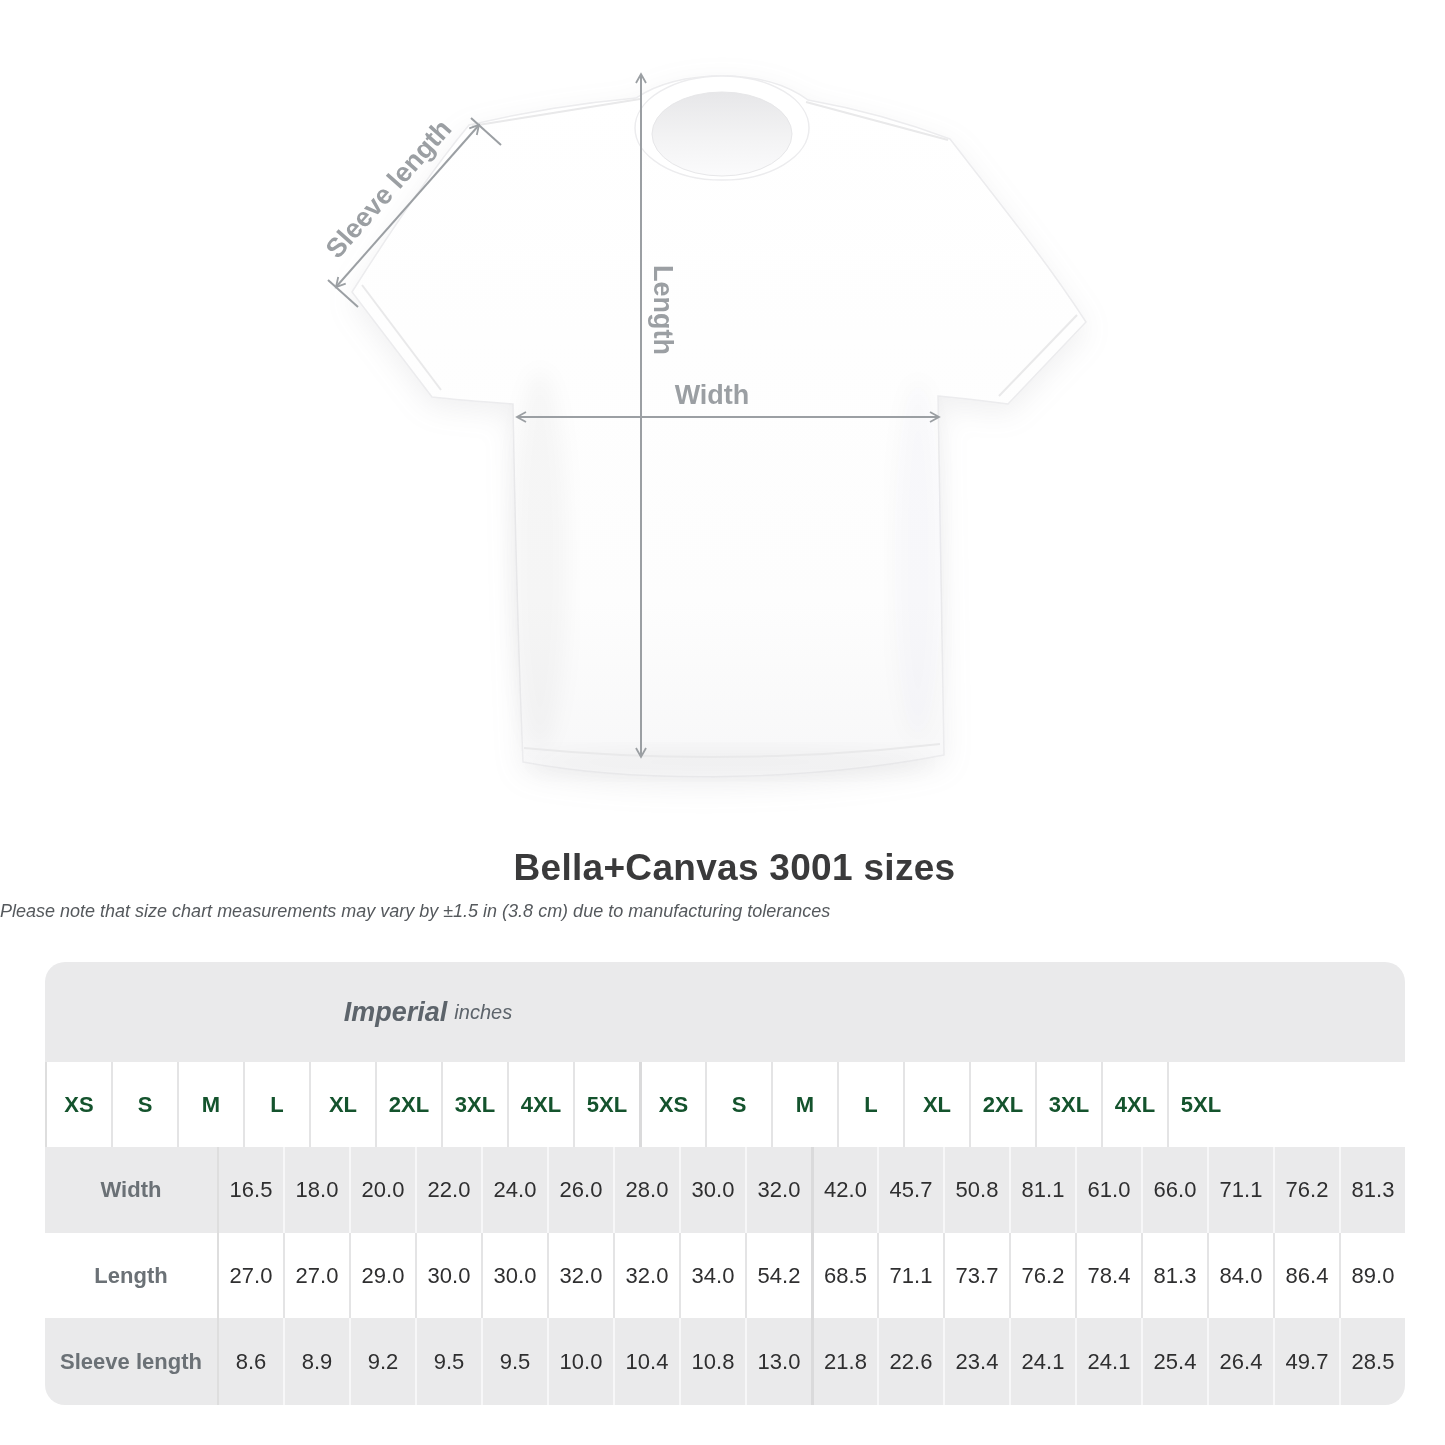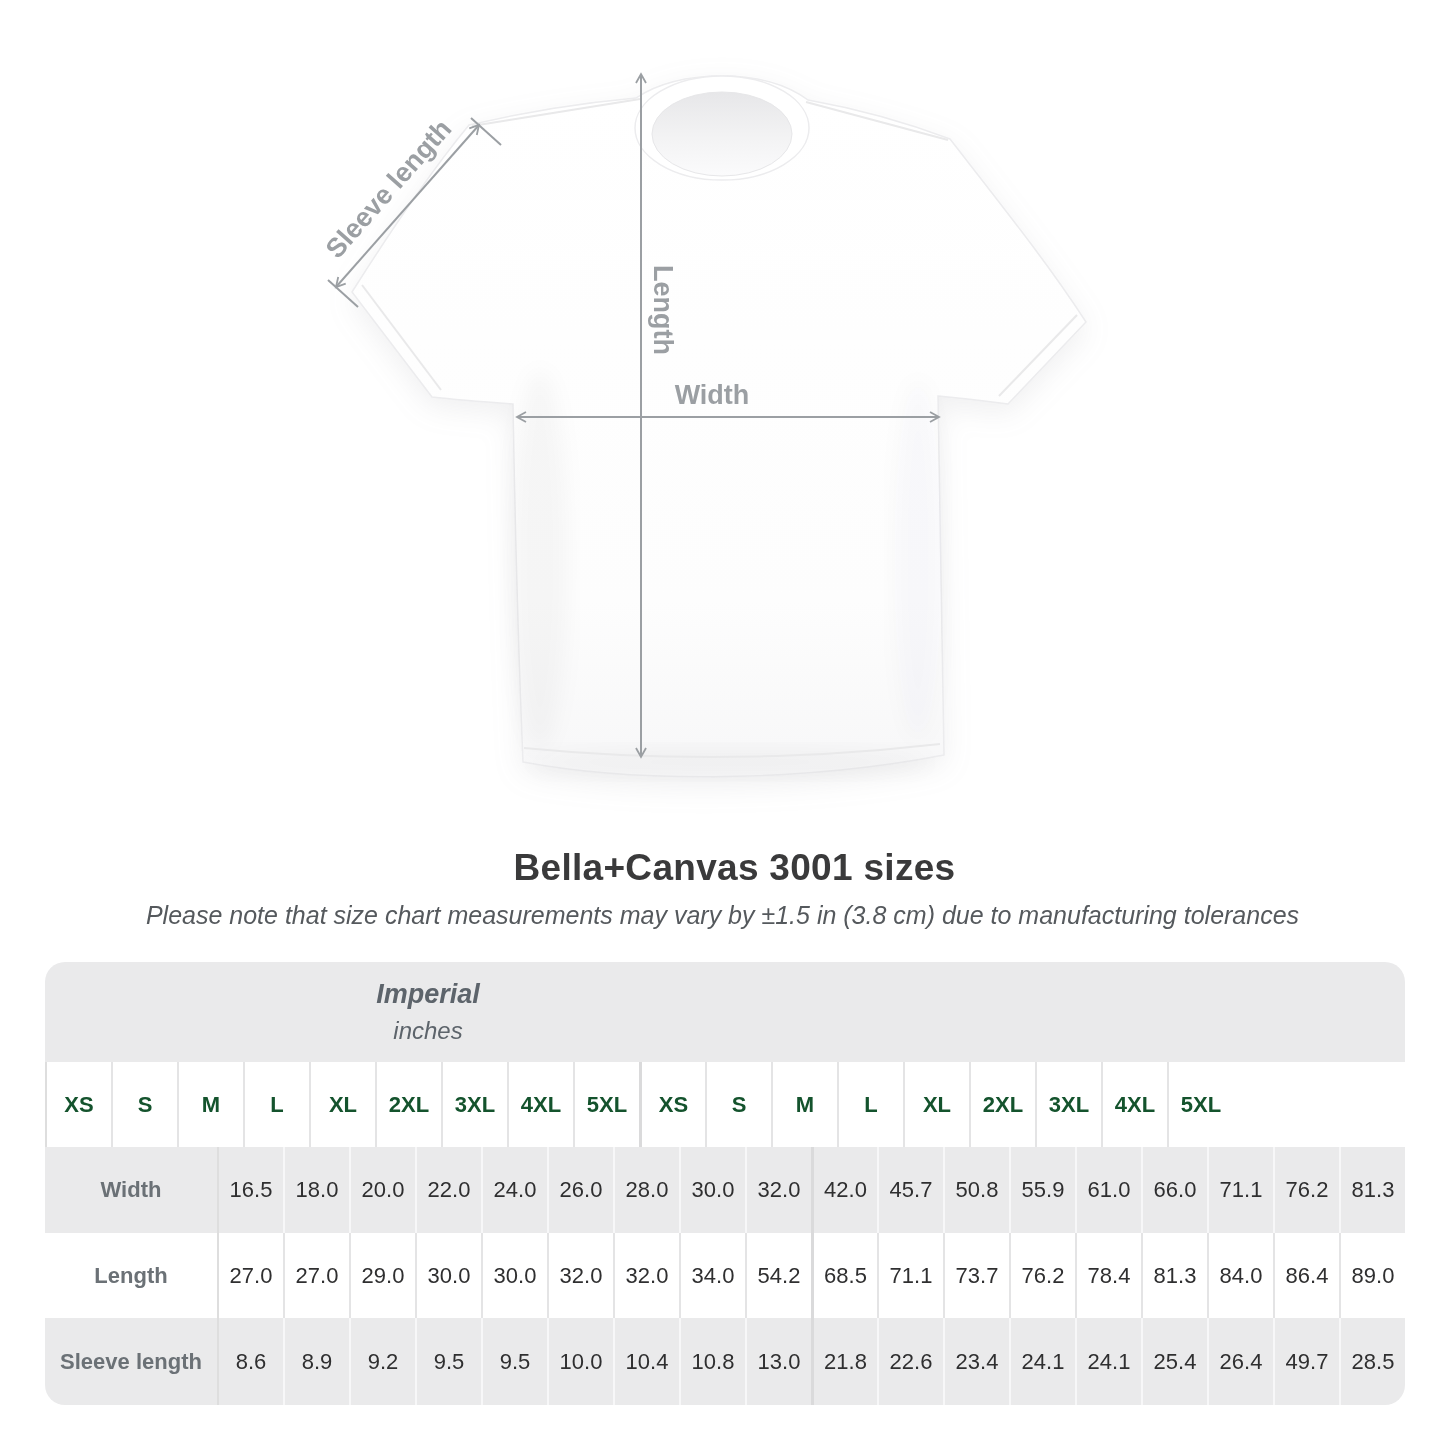--- a/index.html
+++ b/index.html
@@ -9,34 +9,34 @@
   }
   
   .figure{position:absolute;top:0;left:0;width:1445px;height:840px}
   .dim-label{font-weight:bold;font-size:27px;fill:#9b9fa3}
   
   .chart-title{
     position:absolute;top:847px;left:4px;width:100%;text-align:center;
     font-size:37px;font-weight:bold;color:#3a3a3b;letter-spacing:.3px;padding-left:8px;
   }
   .chart-subtitle{
-    position:absolute;top:901px;left:0;width:100%;text-align:center;
-    font-size:25px;font-style:italic;color:#55595d;
+    position:absolute;top:901px;left:0;width:100%;text-align:left;
+    font-size:18px;font-style:italic;color:#55595d;
   }
   
   .size-table{
     position:absolute;left:45px;top:962px;width:1360px;height:443px;
     border-radius:20px;overflow:hidden;background:#fff;
   }
   .band{display:flex;height:100px;background:#eaeaeb}
-  .band-half{display:flex;flex-direction:column;align-items:center;justify-content:center;gap:7px;color:#5d646b}
+  .band-half{display:flex;flex-direction:row;align-items:center;justify-content:center;gap:7px;color:#5d646b}
   .band-half.imp{width:766px}
   .band-half.met{width:594px}
   .band-name{font-size:27px;font-weight:bold;font-style:italic}
-  .band-unit{font-size:24px;font-style:italic}
+  .band-unit{font-size:20px;font-style:italic}
   .trow{display:flex}
   .trow.head{height:85px}
   .trow.r0{height:86px}
   .trow.r1{height:85px}
   .trow.r2{height:87px}
   .trow.white{background:#ffffff;--sep:#e4e4e5}
   .trow.gray{background:#eaeaeb;--sep:#f7f7f8}
   .labelc{
     width:172px;display:flex;align-items:center;justify-content:center;
     font-size:22px;font-weight:bold;color:#6b7176;
@@ -160,21 +160,21 @@
       <div class="cell">20.0</div>
       <div class="cell">22.0</div>
       <div class="cell">24.0</div>
       <div class="cell">26.0</div>
       <div class="cell">28.0</div>
       <div class="cell">30.0</div>
       <div class="cell">32.0</div>
       <div class="cell sec">42.0</div>
       <div class="cell">45.7</div>
       <div class="cell">50.8</div>
-      <div class="cell">55.9</div>
+      <div class="cell">81.1</div>
       <div class="cell">61.0</div>
       <div class="cell">66.0</div>
       <div class="cell">71.1</div>
       <div class="cell">76.2</div>
       <div class="cell">81.3</div>
     </div>
 
   <div class="trow r1 white">
     <div class="labelc">Length</div>
   <div class="cell first">27.0</div>

